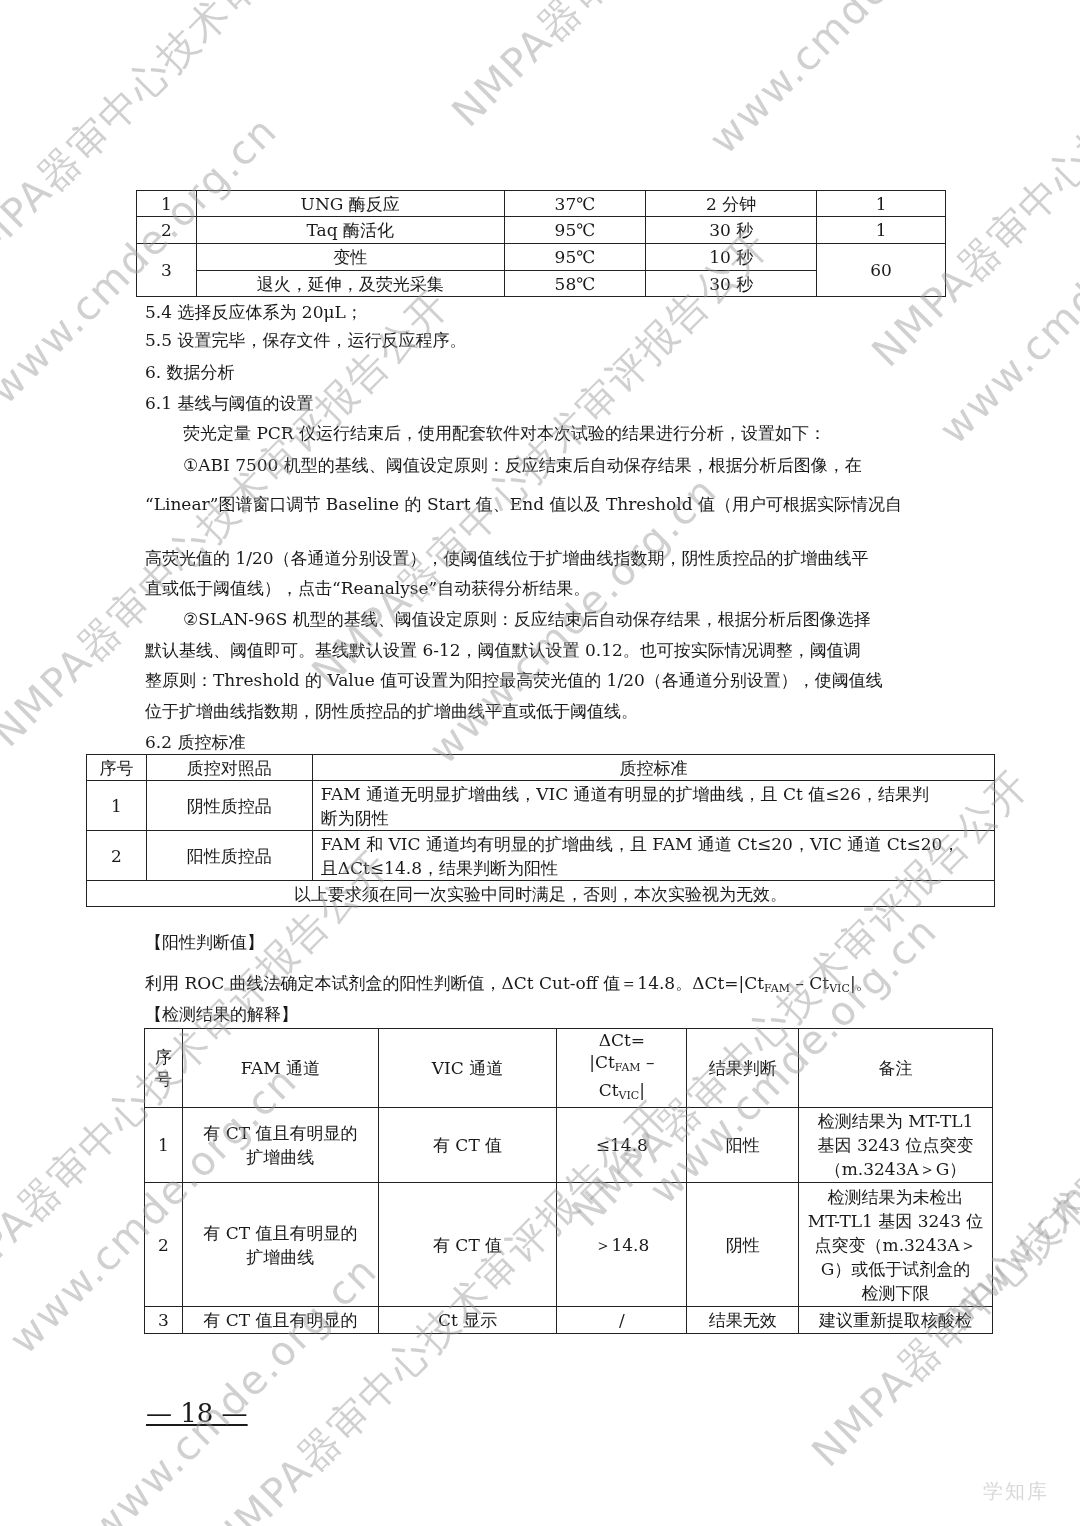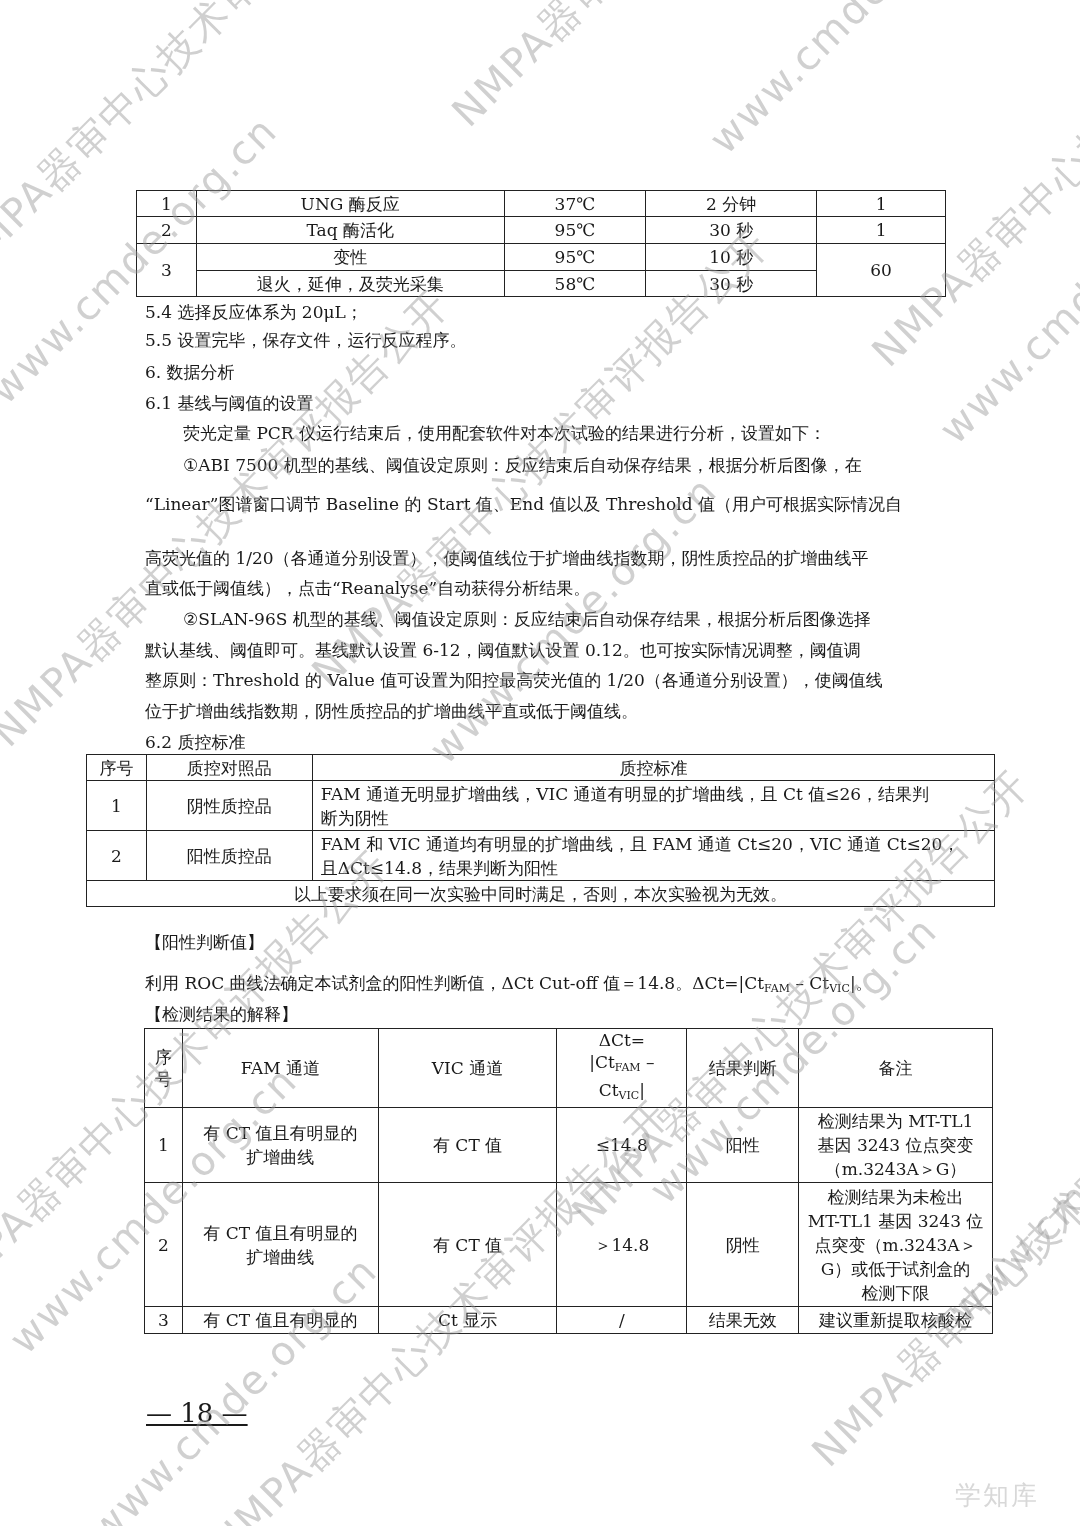--- a/index.html
+++ b/index.html
@@ -12,21 +12,21 @@
     .page { position: absolute; left: 0; top: 0; width: 1080px; height: 1526px; }
     table { border-collapse: collapse; position: absolute; }
     td, th { border: 1.3px solid #222; text-align: center; vertical-align: middle; font-weight: normal; padding: 0 4px; line-height: 24px; font-size: 17px; }
     .line { position: absolute; left: 145px; white-space: nowrap; line-height: 24px; font-size: 17px; }
     .indent { left: 183px; }
     .bold { font-weight: normal; }
     sub.s { font-size: 11px; vertical-align: -3px; }
     .wm-layer { position: absolute; inset: 0; pointer-events: none; z-index: 5; overflow: hidden; }
     .wm { position: absolute; color: rgba(150,150,150,0.45); font-family: "DejaVu Sans", sans-serif; font-size: 40px; white-space: nowrap; transform: rotate(-45deg); transform-origin: left top; letter-spacing: 2px; }
     .pagenum { position: absolute; left: 146px; top: 1398px; font-size: 26px; text-decoration: underline; }
-    .logo { position: absolute; left: 955px; top: 1478px; color: rgba(200,200,200,0.7); font-family: "DejaVu Sans", sans-serif; font-size: 26px; letter-spacing: 2px; }
+    .logo { position: absolute; left: 983px; top: 1478px; color: rgba(200,200,200,0.7); font-family: "DejaVu Sans", sans-serif; font-size: 20px; letter-spacing: 2px; }
     .left { text-align: left; padding-left: 8px; }
   </style>
 </head>
 <body>
 
 <div class="page">
 
   <table style="left:136px; top:190px; width:810px;">
     <colgroup>
       <col style="width:60px">

